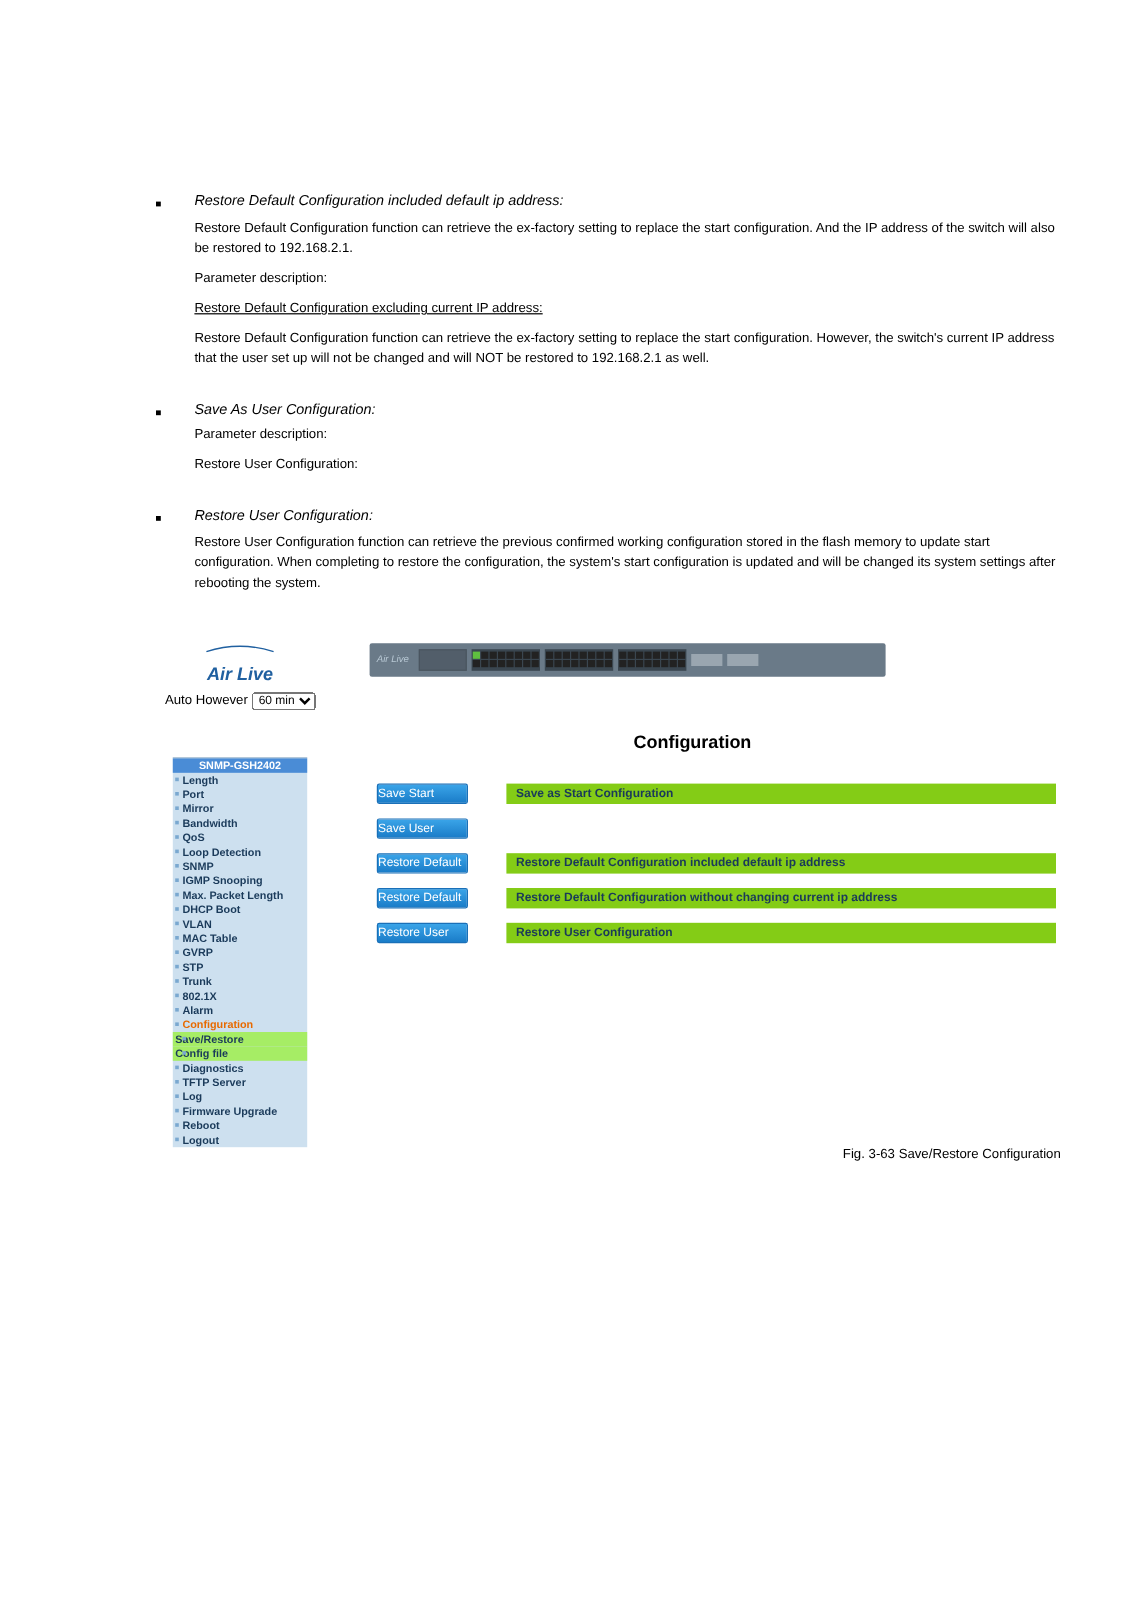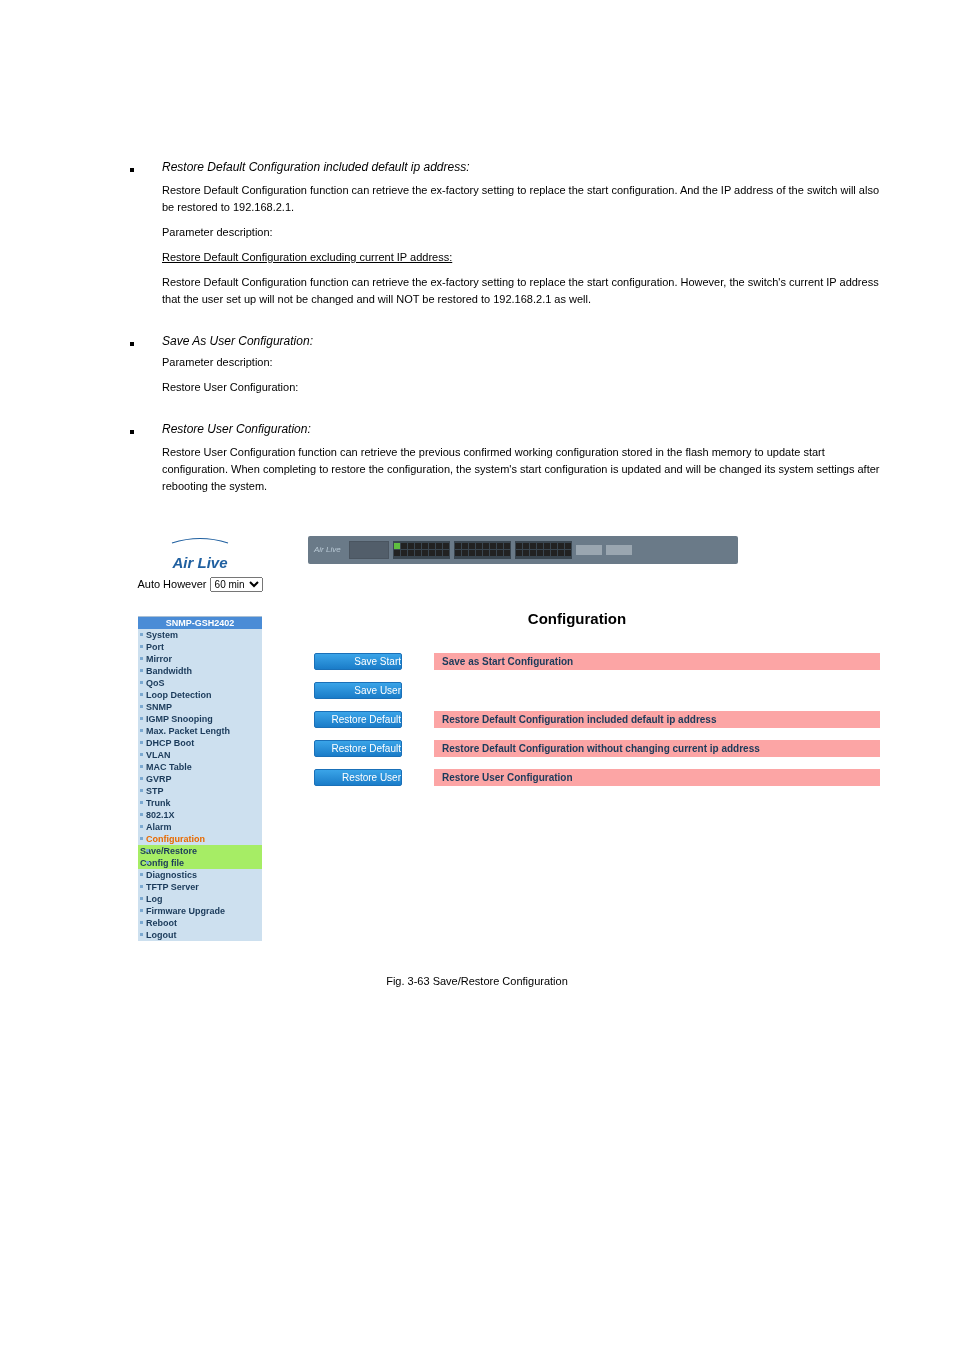--- a/index.html
+++ b/index.html
@@ -32,27 +32,27 @@
   .logo {
     text-align: center;
     font-style: italic;
     font-weight: bold;
     color: #2060a0;
     font-size: 15px;
     padding-top: 10px;
   }
   .logo-arc { height: 8px; margin-bottom: -2px; }
   .auto-logout { text-align: center; font-size: 11px; margin-top: 6px; }
-  .auto-logout select { font-size: 10px; }
+  .auto-logout select { font-size: 10px; text-align: right; }
 
   .nav {
-    margin-top: 24px;
+    margin-top: 39px;
     background: #cde0ef;
     font-size: 10px;
-    width: 124px;
+    width: 112px;
     margin-left: auto;
     margin-right: auto;
     border-top: 1px solid #aac0d4;
   }
   .nav-header {
     background: #4a8cd6;
     color: #fff;
     text-align: center;
     font-weight: bold;
     padding: 1px 2px;
@@ -122,46 +122,45 @@
     margin-bottom: 26px;
     margin-right: 40px;
   }
 
   .cfg-row {
     display: flex;
     align-items: stretch;
     margin-bottom: 12px;
   }
   .cfg-btn {
-    width: 88px;
+    width: 76px;
     background: linear-gradient(#3aa4e8, #1a7cc8);
     color: #fff;
     border: 1px solid #1a70b8;
     border-radius: 2px;
     font-size: 10px;
-    text-align: right;
+    text-align: left;
     padding: 2px 0;
     cursor: pointer;
     margin-right: 32px;
   }
   .cfg-desc {
     flex: 1;
-    background: #fca5a5;
+    background: #84cc16;
     color: #1a3a5a;
     font-weight: bold;
     font-size: 10px;
     padding: 3px 8px;
     display: flex;
     align-items: center;
   }
 
   .fig-caption {
-    text-align: center;
+    text-align: right;
     font-size: 11px;
-    margin-top: 34px;
   }
 </style>
 </head>
 <body>
 
 <div class="doc-section" style="margin-top:120px;">
   <div class="bullet-row">
     <div class="bullet"></div>
     <div class="heading">Restore Default Configuration included default ip address:</div>
   </div>
@@ -200,21 +199,21 @@
     <div class="auto-logout">
       <span>Auto However</span>
       <select>
         <option>60 min</option>
       </select>
     </div>
 
     <div class="nav">
       <div class="nav-header">SNMP-GSH2402</div>
       <div id="nav-items">
-          <div class="nav-item">System</div>
+          <div class="nav-item">Length</div>
           <div class="nav-item">Port</div>
           <div class="nav-item">Mirror</div>
           <div class="nav-item">Bandwidth</div>
           <div class="nav-item">QoS</div>
           <div class="nav-item">Loop Detection</div>
           <div class="nav-item">SNMP</div>
           <div class="nav-item">IGMP Snooping</div>
           <div class="nav-item">Max. Packet Length</div>
           <div class="nav-item">DHCP Boot</div>
           <div class="nav-item">VLAN</div>

